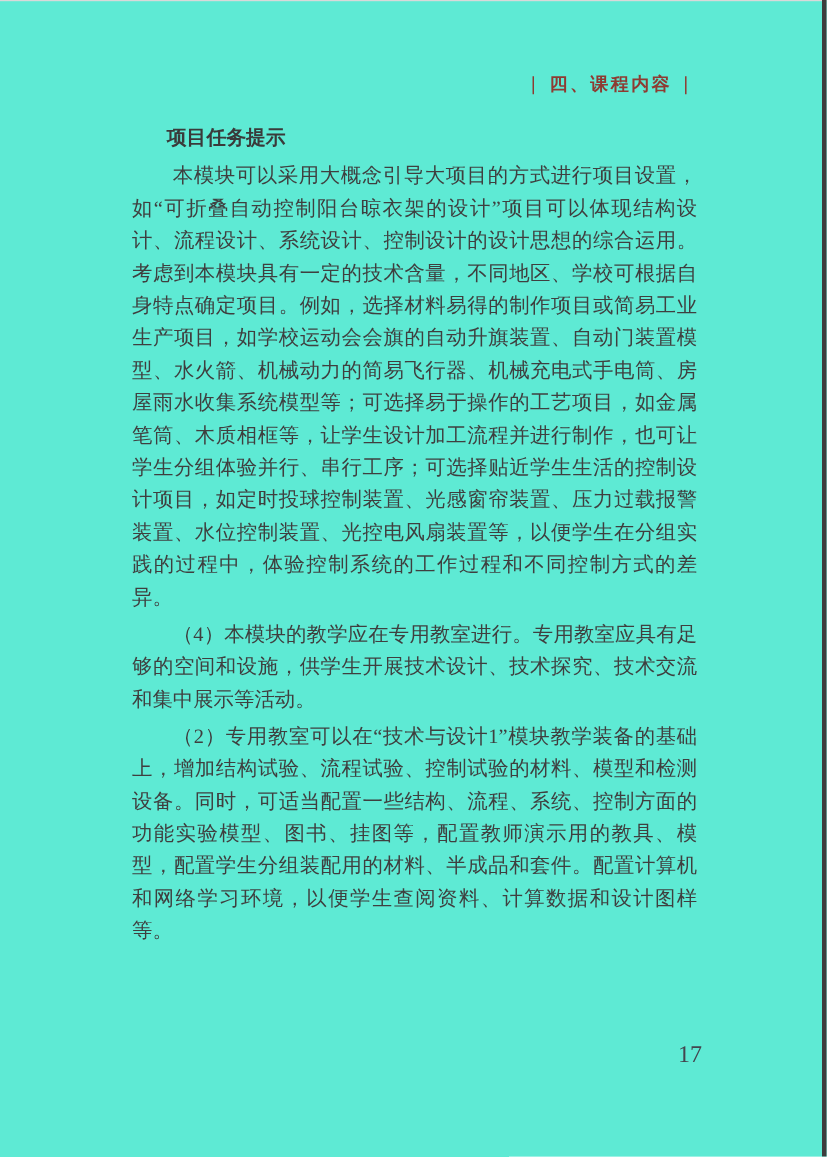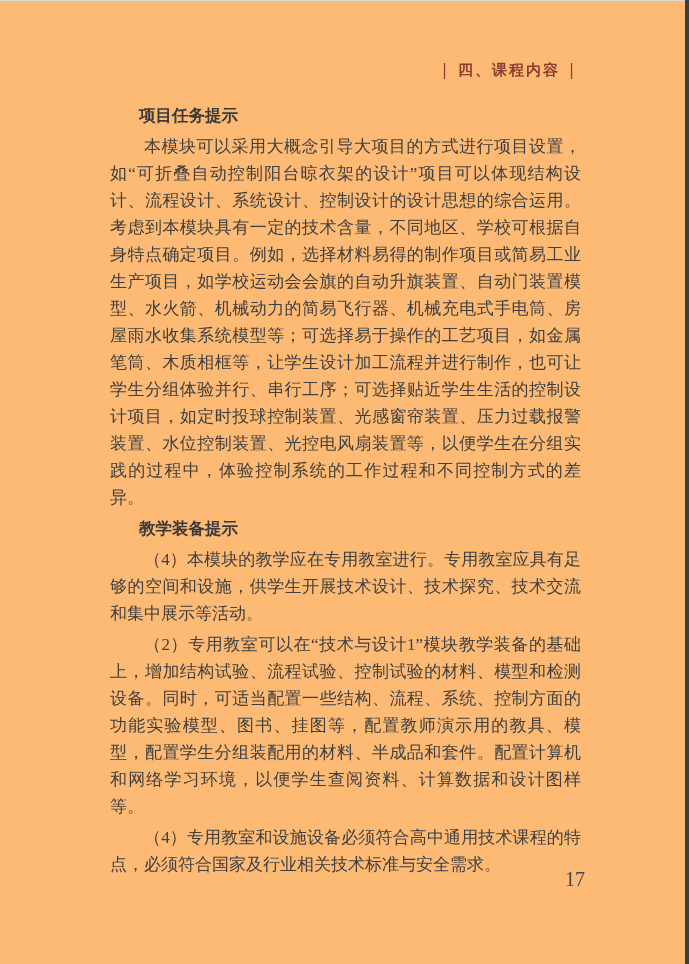--- a/index.html
+++ b/index.html
@@ -4,21 +4,21 @@
 <style>
   html, body {
     margin: 0;
     padding: 0;
     background: #ffffff;
   }
   .page {
     position: relative;
     width: 689px;
     height: 964px;
-    background: #fdba74;
+    background: #5eead4;
     overflow: hidden;
     font-family: "Liberation Serif", "DejaVu Serif", serif;
   }
   .top-edge {
     position: absolute;
     top: 0; left: 0; right: 0;
     height: 1px;
     background: #d9d9d9;
   }
   .right-edge {
@@ -49,21 +49,21 @@
     top: 102px;
     width: 479px;
     color: #3f3f3f;
     font-size: 17px;
     line-height: 27px;
     text-align: justify;
   }
   .body-text h3 {
     margin: 0;
     padding: 0;
-    font-family: Liberation Sans, sans-serif;
+    font-family: Liberation Mono, monospace;
     font-size: 16.5px;
     font-weight: bold;
     color: #3a3a3a;
     line-height: 27px;
     text-indent: 2em;
     text-align: left;
   }
   .body-text p {
     margin: 4px;
     padding: 0;
@@ -85,20 +85,18 @@
   <div class="top-edge"></div>
   <div class="right-edge"></div>
 
   <div class="running-header">
     <span class="bar">|</span><span class="header-title">四、课程内容</span><span class="bar">|</span>
   </div>
 
   <div class="body-text">
     <h3>项目任务提示</h3>
     <p>本模块可以采用大概念引导大项目的方式进行项目设置，如“可折叠自动控制阳台晾衣架的设计”项目可以体现结构设计、流程设计、系统设计、控制设计的设计思想的综合运用。考虑到本模块具有一定的技术含量，不同地区、学校可根据自身特点确定项目。例如，选择材料易得的制作项目或简易工业生产项目，如学校运动会会旗的自动升旗装置、自动门装置模型、水火箭、机械动力的简易飞行器、机械充电式手电筒、房屋雨水收集系统模型等；可选择易于操作的工艺项目，如金属笔筒、木质相框等，让学生设计加工流程并进行制作，也可让学生分组体验并行、串行工序；可选择贴近学生生活的控制设计项目，如定时投球控制装置、光感窗帘装置、压力过载报警装置、水位控制装置、光控电风扇装置等，以便学生在分组实践的过程中，体验控制系统的工作过程和不同控制方式的差异。</p>
-    <h3>教学装备提示</h3>
     <p>（4）本模块的教学应在专用教室进行。专用教室应具有足够的空间和设施，供学生开展技术设计、技术探究、技术交流和集中展示等活动。</p>
     <p>（2）专用教室可以在“技术与设计1”模块教学装备的基础上，增加结构试验、流程试验、控制试验的材料、模型和检测设备。同时，可适当配置一些结构、流程、系统、控制方面的功能实验模型、图书、挂图等，配置教师演示用的教具、模型，配置学生分组装配用的材料、半成品和套件。配置计算机和网络学习环境，以便学生查阅资料、计算数据和设计图样等。</p>
-    <p>（4）专用教室和设施设备必须符合高中通用技术课程的特点，必须符合国家及行业相关技术标准与安全需求。</p>
   </div>
 
   <div class="page-number">17</div>
 </div>
 
 </body></html>

